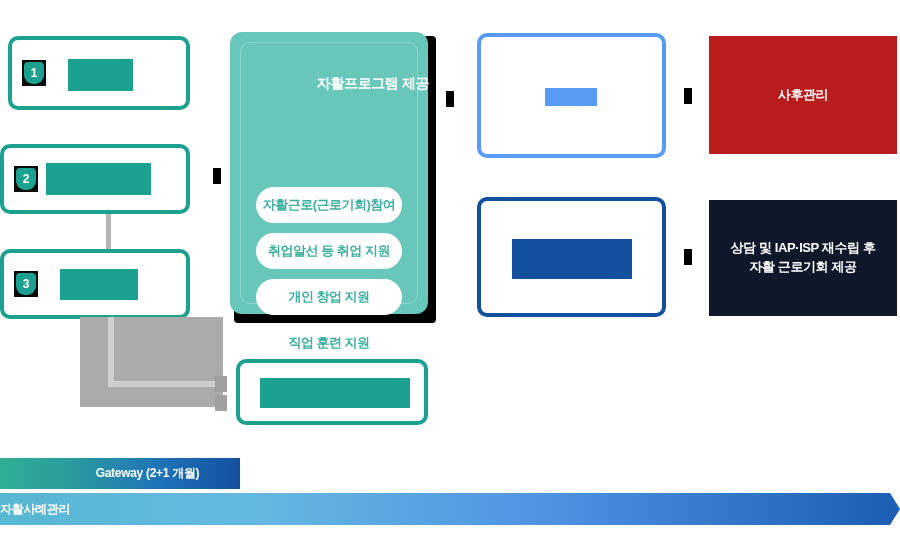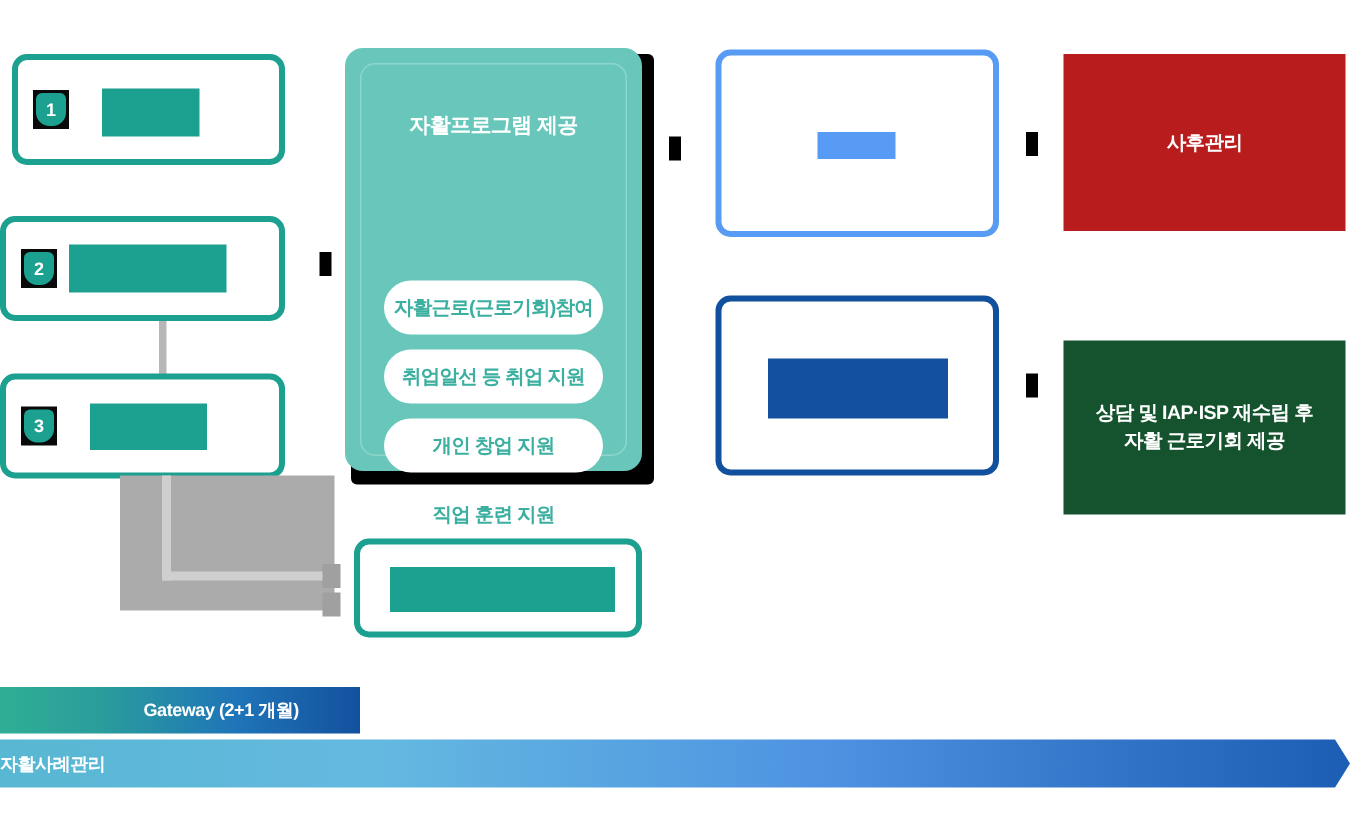--- a/index.html
+++ b/index.html
@@ -123,21 +123,21 @@
     justify-content: center;
     text-align: center;
     color: #ffffff;
     font-size: 13px;
     font-weight: bold;
     line-height: 1.45;
     letter-spacing: -0.4px;
     padding: 4px 8px;
   }
   .solid-box.light { background: #b91c1c; }
-  .solid-box.dark  { background: #14532d; margin-top: 27px; }
+  .solid-box.dark  { background: #0f172a; }
 
   
   .gray-mask { position: absolute; background: #ababab; }
   .gray-line { position: absolute; background: #cfcfcf; }
   .gray-chip { position: absolute; background: #a0a0a0; }
 
   
   .bar {
     position: absolute;
     display: flex;
@@ -191,21 +191,21 @@
     <div class="redact-teal" style="left:56px; top:16px; width:78px; height:31px;"></div>
   </div>
 
   <div class="gray-mask" style="left:80px; top:317px; width:143px; height:90px;"></div>
   <div class="gray-line" style="left:108px; top:317px; width:6px; height:70px;"></div>
   <div class="gray-line" style="left:108px; top:381px; width:110px; height:6px;"></div>
   <div class="gray-chip" style="left:215px; top:376px; width:12px; height:16px;"></div>
   <div class="gray-chip" style="left:215px; top:395px; width:12px; height:16px;"></div>
 
   <div class="panel-shadow" style="left:234px; top:36px; width:202px; height:287px;"></div>
-  <div class="panel" style="left:230px; top:32px; width:198px; height:282px;">
+  <div class="panel" style="left:230px; top:32px; width:198px; height:282px;padding-left:44px;">
     <div class="panel-inner-outline" style="left:10px; top:10px; right:10px; bottom:10px;"></div>
     <div class="panel-title" style="top:43px;">자활프로그램 제공</div>
 
     <div class="pill" style="left:26px; top:115px; width:146px; height:36px;">
       <span>자활근로(근로기회)참여</span>
     </div>
     <div class="pill" style="left:26px; top:207px; width:146px; height:36px;">
       <span>개인 창업 지원</span>
     </div>
     <div class="pill" style="left:26px; top:161px; width:146px; height:36px;">

